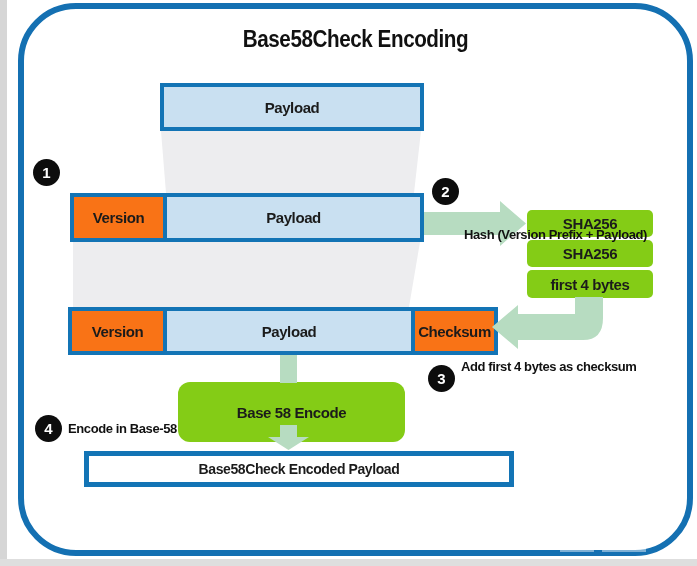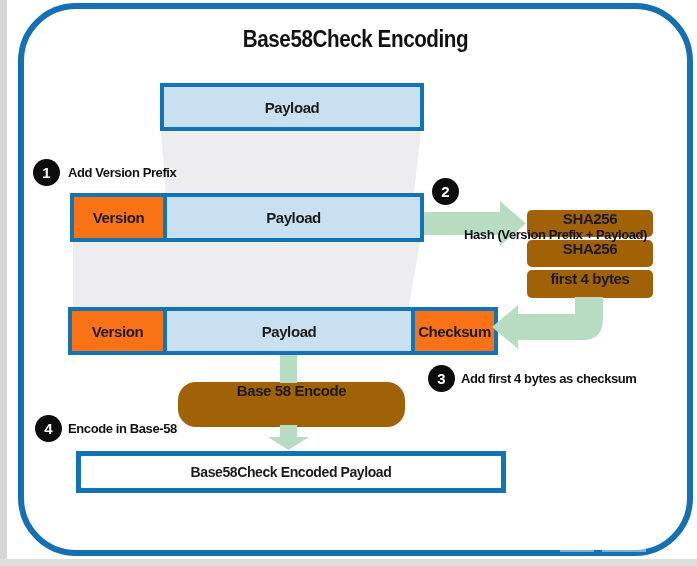--- a/index.html
+++ b/index.html
@@ -26,22 +26,22 @@
   }
   .row{
     position:absolute;box-sizing:border-box;border:4px solid #1374b5;background:#ffffff;
     display:flex;z-index:2;
   }
   .cell{display:flex;align-items:center;justify-content:center;box-sizing:border-box;}
   .cell + .cell{border-left:4px solid #1374b5;}
   .cell.white{background:#f97316;}
   .cell.blue{background:#c9e0f1;}
   .greenbox{
-    position:absolute;box-sizing:border-box;background:#a16207;border-radius:5px;
-    display:flex;align-items:flex-start;justify-content:center;z-index:2;
+    position:absolute;box-sizing:border-box;background:#84cc16;border-radius:5px;
+    display:flex;align-items:center;justify-content:center;z-index:2;
   }
   .whitebox{
     position:absolute;box-sizing:border-box;border:5px solid #1374b5;background:#ffffff;
     display:flex;align-items:center;justify-content:center;z-index:2;
   }
   .boxlabel{font-weight:bold;font-size:15px;letter-spacing:-0.4px;color:#1b1b1b;white-space:nowrap;}
   .badge{
     position:absolute;width:27px;height:27px;border-radius:50%;background:#0d0d0d;color:#ffffff;
     display:flex;align-items:center;justify-content:center;font-weight:bold;font-size:15px;z-index:4;
   }
@@ -93,49 +93,48 @@
   <div class="greenbox" style="left:527px;top:210px;width:126px;height:27px;">
     <span class="boxlabel">SHA256</span>
   </div>
   <div class="greenbox" style="left:527px;top:240px;width:126px;height:27px;">
     <span class="boxlabel">SHA256</span>
   </div>
   <div class="greenbox" style="left:527px;top:270px;width:126px;height:28px;">
     <span class="boxlabel">first 4 bytes</span>
   </div>
 
-  <div class="greenbox" style="left:178px;top:382px;width:227px;height:45px;border-radius:18px;">
+  <div class="greenbox" style="left:178px;top:382px;width:227px;height:60px;border-radius:12px;">
     <span class="boxlabel">Base 58 Encode</span>
   </div>
 
-  <div class="whitebox" style="left:76px;top:451px;width:430px;height:42px;text-align:right;">
+  <div class="whitebox" style="left:84px;top:451px;width:430px;height:36px;text-align:right;">
     <span class="boxlabel" style="font-size:14px;">Base58Check Encoded Payload</span>
   </div>
 
   <svg class="layer arrows" width="697" height="566" viewBox="0 0 697 566">
     <polygon points="424,212 500,212 500,201 526,223.5 500,246 500,235 424,235" fill="#b7dcc1"></polygon>
     <path d="M575,297 L575,314 L518,314 L518,305 L492,327 L518,349 L518,340 L583,340 Q603,340 603,318 L603,297 Z" fill="#b7dcc1"></path>
     <rect x="280" y="355" width="17" height="28" fill="#b7dcc1"></rect>
     <polygon points="280,425 297,425 297,437 309,437 288.5,450 268,437 280,437" fill="#b7dcc1"></polygon>
   </svg>
 
   <div class="badge" style="left:33px;top:159px;">
     <span>1</span>
   </div>
-  <div class="steplabel" style="left:68px;top:159px;">Add Version Prefix</div>
 
   <div class="badge" style="left:432px;top:178px;">
     <span>2</span>
   </div>
   <div class="steplabel" style="left:464px;top:178px;margin-top:43px;">Hash (Version Prefix + Payload)</div>
 
   <div class="badge" style="left:428px;top:365px;">
     <span>3</span>
   </div>
-  <div class="steplabel" style="left:461px;top:365px;">Add first 4 bytes as checksum</div>
+  <div class="steplabel" style="left:461px;top:353px;">Add first 4 bytes as checksum</div>
 
   <div class="badge" style="left:35px;top:415px;">
     <span>4</span>
   </div>
   <div class="steplabel" style="left:68px;top:415px;">Encode in Base-58</div>
 
   <div class="watermark" style="left:560px;top:544px;width:34px;height:8px;"></div>
   <div class="watermark" style="left:602px;top:544px;width:44px;height:8px;"></div>
 
   <div class="edge-strip-left"></div>

